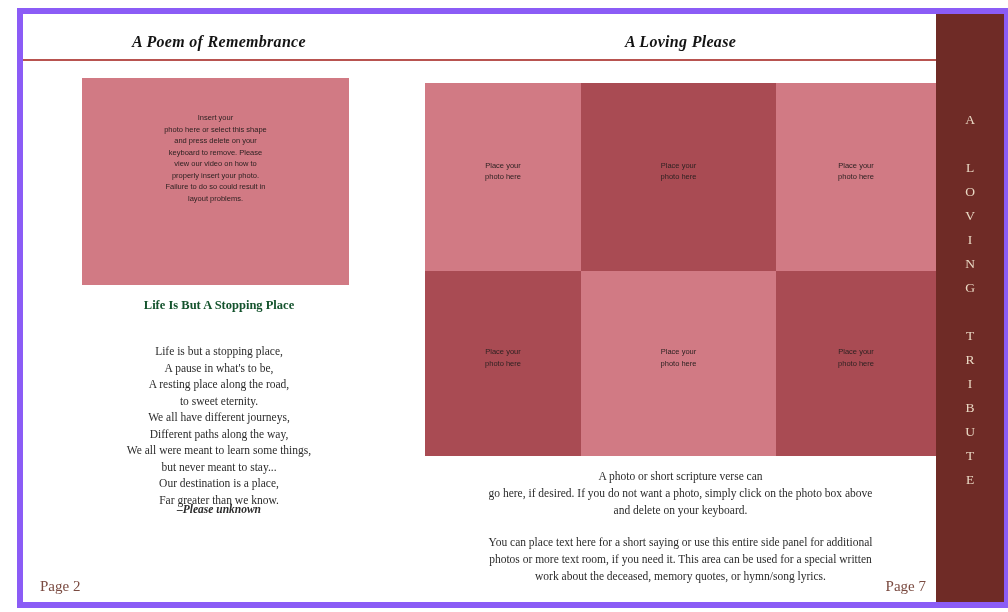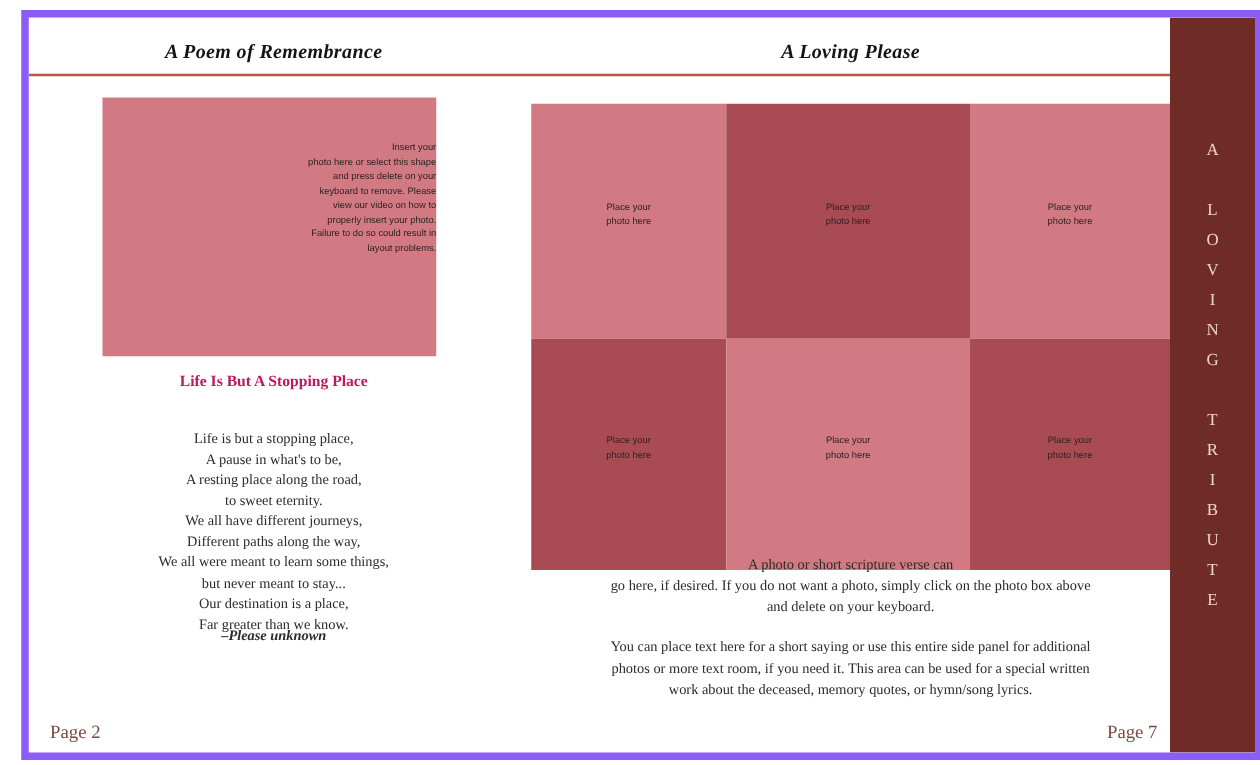--- a/index.html
+++ b/index.html
@@ -20,27 +20,27 @@
   .page-title{
     position:absolute;top:19px;left:0;width:100%;text-align:center;
     font-style:italic;font-weight:bold;font-size:16px;color:#141414;
     letter-spacing:.3px;
   }
   .left-photo-box{
     position:absolute;left:59px;top:64px;width:267px;height:207px;
     background:#d17a84;
   }
   .ph-text{
-    padding-top:34px;text-align:right;
+    padding-top:34px;text-align:center;
     font-family:"Liberation Sans", sans-serif;
     font-size:7.5px;line-height:11.5px;color:#2e2222;white-space:pre-line;
   }
   .poem-title{
     position:absolute;top:284px;left:0;width:100%;text-align:center;
-    font-weight:bold;font-size:12.5px;color:#be185d;
+    font-weight:bold;font-size:12.5px;color:#14532d;
   }
   .poem{
     position:absolute;top:305px;left:0;width:100%;text-align:center;
     font-size:11.5px;line-height:16.5px;color:#2b2b2b;white-space:pre-line;margin-top:24px;
   }
   .attribution{
     position:absolute;top:489px;left:0;width:100%;text-align:center;
     font-style:italic;font-weight:bold;font-size:11.5px;color:#2b2b2b;
   }
   .pagenum{
@@ -60,21 +60,21 @@
   }
   .cell.light{background:#d17a84;}
   .cell.dark{background:#a94b53;}
   .cell-label{
     font-family:"Liberation Sans", sans-serif;
     font-size:7.5px;line-height:11.5px;color:#2e2222;
     text-align:center;white-space:pre-line;
   }
   .caption{
     position:absolute;left:0;width:100%;text-align:center;
-    font-size:11.5px;line-height:17px;color:#2b2b2b;white-space:pre-line;
+    font-size:11.5px;line-height:17px;color:#2b2b2b;white-space:pre-line;margin-top:24px;
   }
   .caption.c1{top:430px;}
   .caption.c2{top:496px;}
   
   .sidebar{
     position:absolute;left:913px;top:0;width:68px;height:588px;
     background:#6f2b26;
   }
   .sidebar-text{
     padding-top:94px;text-align:center;

